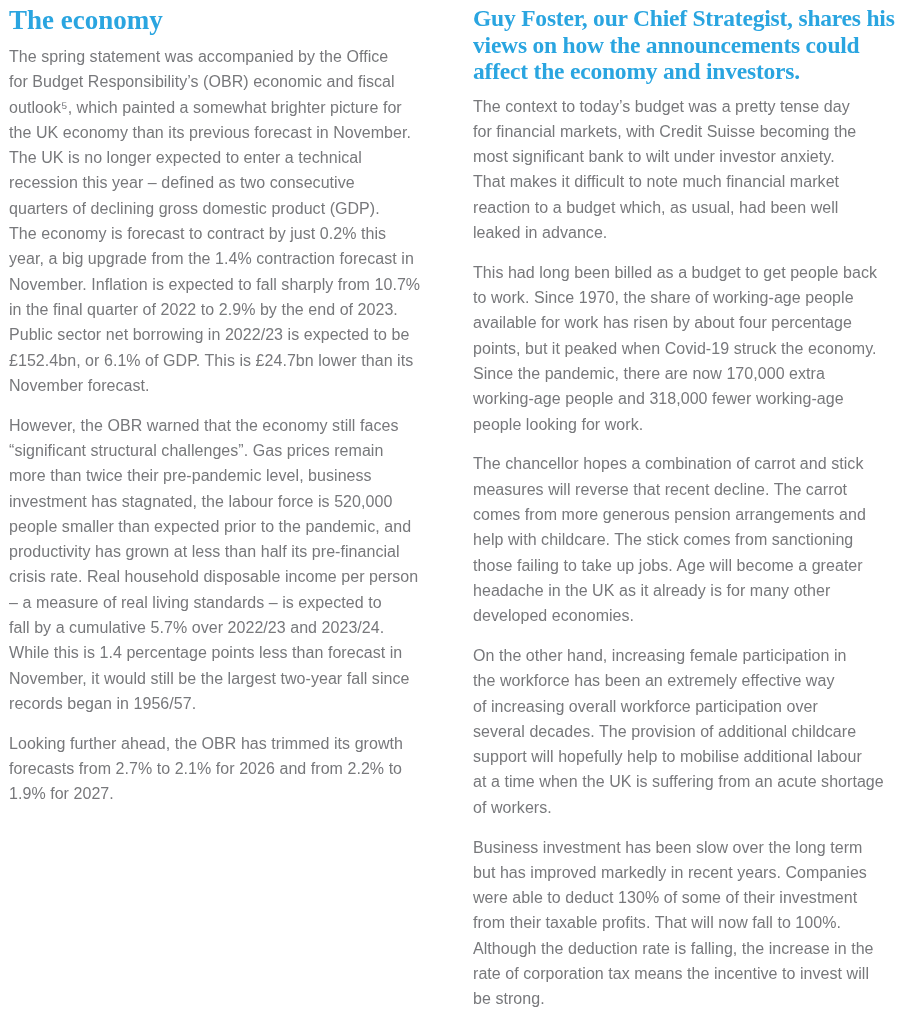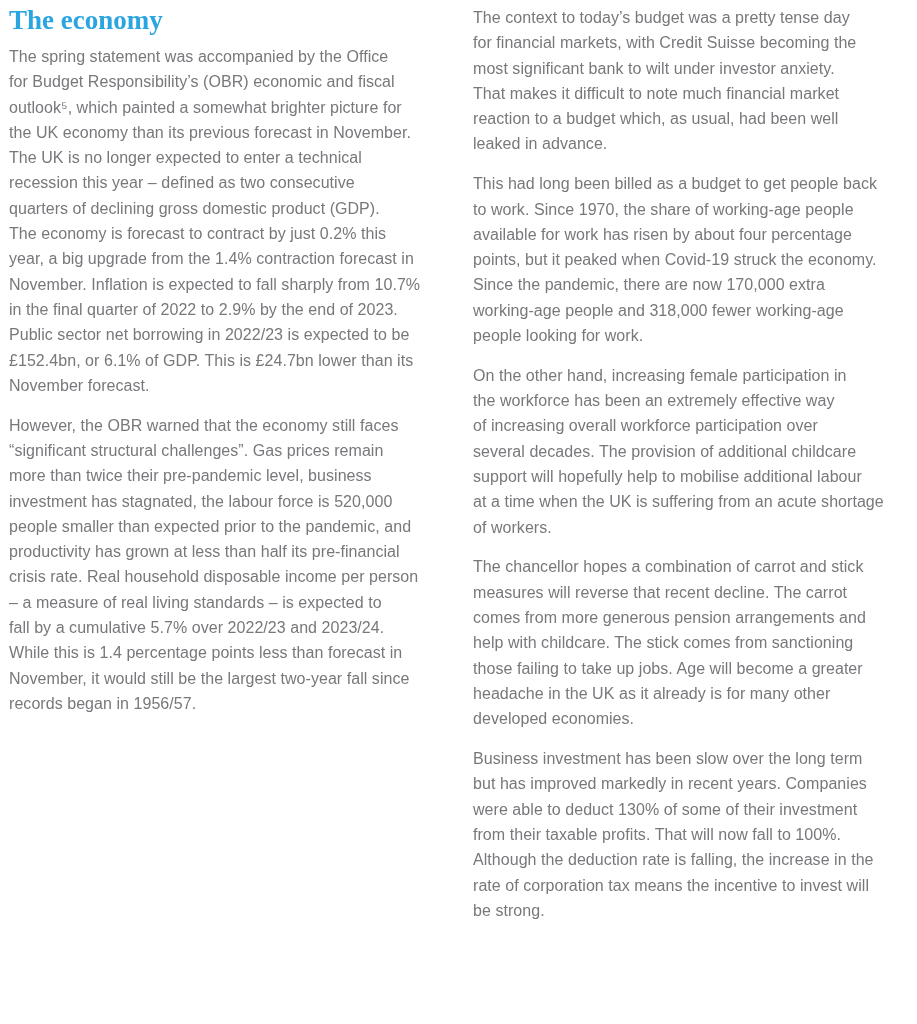--- a/index.html
+++ b/index.html
@@ -86,50 +86,56 @@
 more than twice their pre-pandemic level, business
 investment has stagnated, the labour force is 520,000
 people smaller than expected prior to the pandemic, and
 productivity has grown at less than half its pre-financial
 crisis rate. Real household disposable income per person
 – a measure of real living standards – is expected to
 fall by a cumulative 5.7% over 2022/23 and 2023/24.
 While this is 1.4 percentage points less than forecast in
 November, it would still be the largest two-year fall since
 records began in 1956/57.</p>
+    <p class="body-para">Looking further ahead, the OBR has trimmed its growth
+forecasts from 2.7% to 2.1% for 2026 and from 2.2% to
+1.9% for 2027.</p>
   </div>
 
   <div class="col col-right">
+    <h1 class="heading heading-right">Guy Foster, our Chief Strategist, shares his
+views on how the announcements could
+affect the economy and investors.</h1>
     <p class="body-para">The context to today’s budget was a pretty tense day
 for financial markets, with Credit Suisse becoming the
 most significant bank to wilt under investor anxiety.
 That makes it difficult to note much financial market
 reaction to a budget which, as usual, had been well
 leaked in advance.</p>
     <p class="body-para">This had long been billed as a budget to get people back
 to work. Since 1970, the share of working-age people
 available for work has risen by about four percentage
 points, but it peaked when Covid-19 struck the economy.
 Since the pandemic, there are now 170,000 extra
 working-age people and 318,000 fewer working-age
 people looking for work.</p>
+    <p class="body-para">The chancellor hopes a combination of carrot and stick
+measures will reverse that recent decline. The carrot
+comes from more generous pension arrangements and
+help with childcare. The stick comes from sanctioning
+those failing to take up jobs. Age will become a greater
+headache in the UK as it already is for many other
+developed economies.</p>
     <p class="body-para">On the other hand, increasing female participation in
 the workforce has been an extremely effective way
 of increasing overall workforce participation over
 several decades. The provision of additional childcare
 support will hopefully help to mobilise additional labour
 at a time when the UK is suffering from an acute shortage
 of workers.</p>
-    <p class="body-para">The chancellor hopes a combination of carrot and stick
-measures will reverse that recent decline. The carrot
-comes from more generous pension arrangements and
-help with childcare. The stick comes from sanctioning
-those failing to take up jobs. Age will become a greater
-headache in the UK as it already is for many other
-developed economies.</p>
     <p class="body-para">Business investment has been slow over the long term
 but has improved markedly in recent years. Companies
 were able to deduct 130% of some of their investment
 from their taxable profits. That will now fall to 100%.
 Although the deduction rate is falling, the increase in the
 rate of corporation tax means the incentive to invest will
 be strong.</p>
   </div>
 
 </div>

